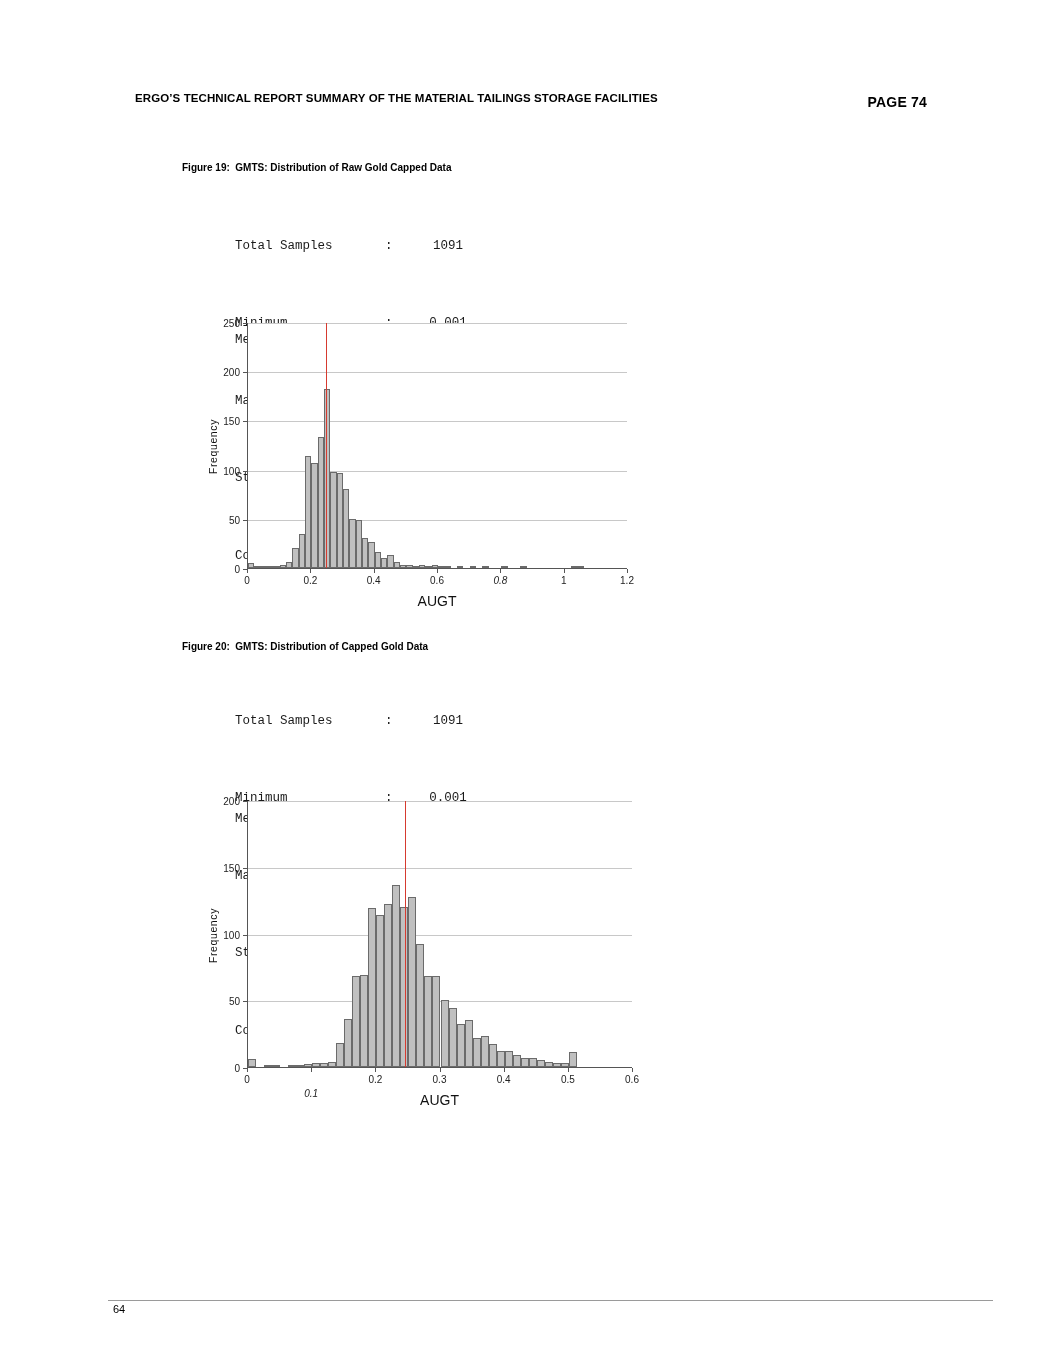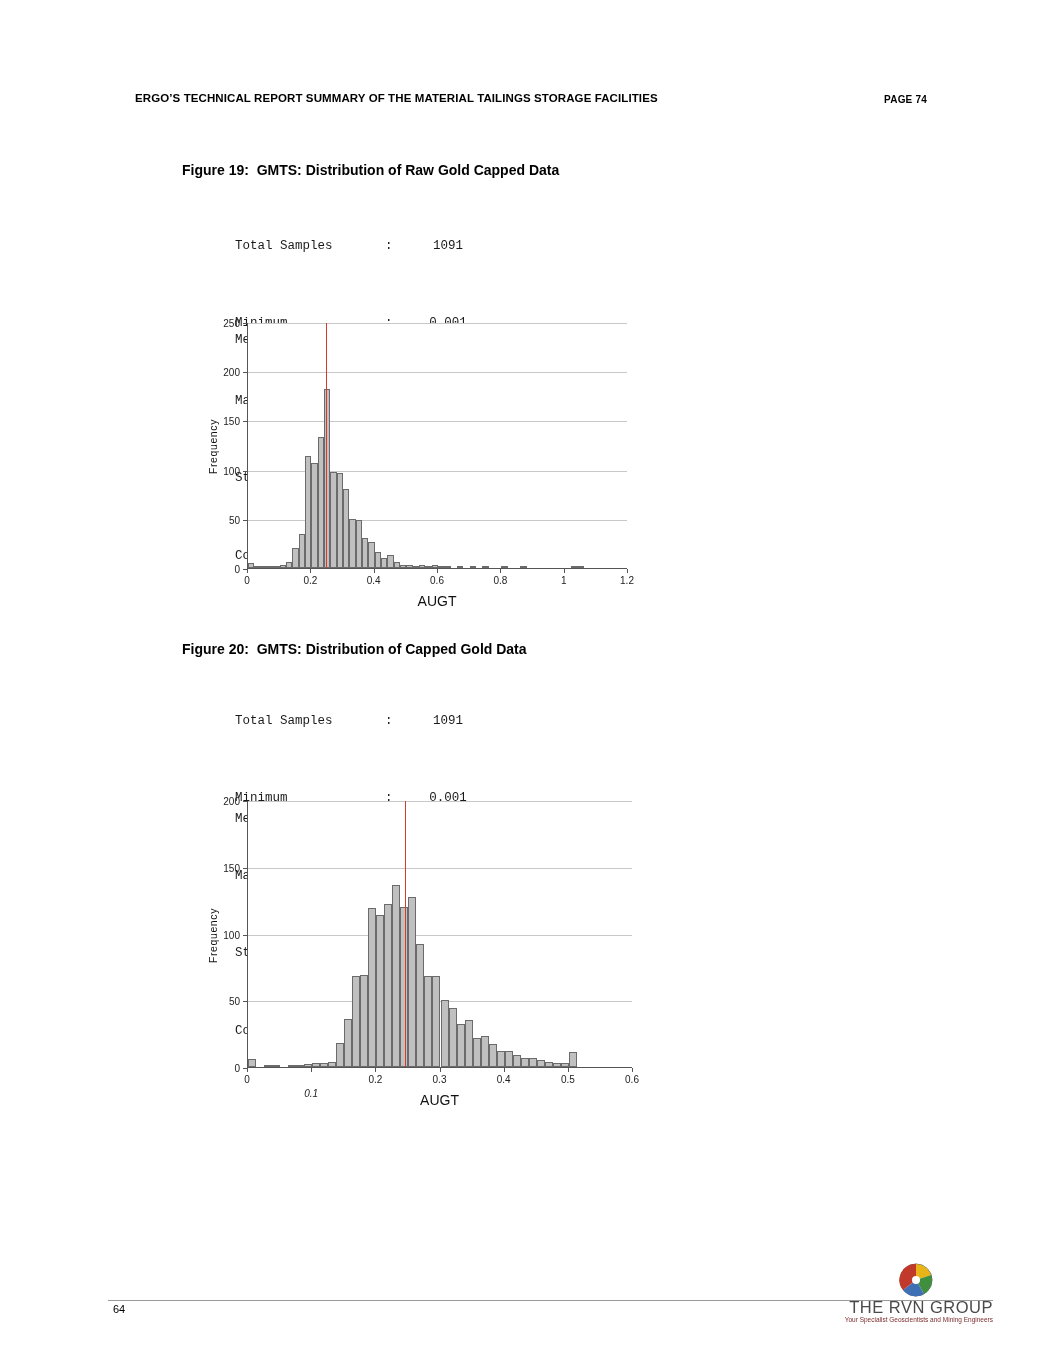--- a/index.html
+++ b/index.html
@@ -34,28 +34,28 @@
     color: #000;
     position: absolute;
     left: 0;
     top: 2px;
     white-space: nowrap;
   }
   .doc-header .page-label {
     position: absolute;
     right: 48px;
     top: 4px;
-    font-size: 10px;
+    font-size: 14px;
     font-weight: 700;
     letter-spacing: .2px;
   }
   
   .figure-caption {
     position: absolute;
-    font-size: 14px;
+    font-size: 10px;
     font-weight: 700;
     color: #000;
     white-space: pre;
   }
   .stats {
     position: absolute;
     font-family: "Liberation Mono", monospace;
     font-size: 12.5px;
     line-height: 15.5px;
     color: #1a1a1a;
@@ -288,21 +288,21 @@
       <div class="ytick-label" style="right: 395px; top: 8px;">250</div>
       <div class="xtick-mark" style="left: 52px; top: 254px;"></div>
       <div class="xtick-label" style="left: 52px; top: 260px;">0</div>
       <div class="xtick-mark" style="left: 115.333px; top: 254px;"></div>
       <div class="xtick-label" style="left: 115.333px; top: 260px;">0.2</div>
       <div class="xtick-mark" style="left: 178.667px; top: 254px;"></div>
       <div class="xtick-label" style="left: 178.667px; top: 260px;">0.4</div>
       <div class="xtick-mark" style="left: 242px; top: 254px;"></div>
       <div class="xtick-label" style="left: 242px; top: 260px;">0.6</div>
       <div class="xtick-mark" style="left: 305.333px; top: 254px;"></div>
-      <div class="xtick-label" style="left: 305.333px; top: 260px;">0.8</div>
+      <div class="xtick-label" style="left: 305.333px; top: 260px; font-style: italic;">0.8</div>
       <div class="xtick-mark" style="left: 368.667px; top: 254px;"></div>
       <div class="xtick-label" style="left: 368.667px; top: 260px;">1</div>
       <div class="xtick-mark" style="left: 432px; top: 254px;"></div>
       <div class="xtick-label" style="left: 432px; top: 260px;">1.2</div>
       <div class="axis-title-x" style="left: 52px; width: 380px; top: 278px;">AUGT</div>
       <div class="axis-title-y" style="left: 12px; top: 159px;">Frequency</div>
     </div>
 
   <div class="figure-caption" style="left:182px; top:641px;">Figure 20:  GMTS: Distribution of Capped Gold Data</div>
 
@@ -400,28 +400,14 @@
       <div class="xtick-mark" style="left: 372.833px; top: 275px;"></div>
       <div class="xtick-label" style="left: 372.833px; top: 281px;">0.5</div>
       <div class="xtick-mark" style="left: 437px; top: 275px;"></div>
       <div class="xtick-label" style="left: 437px; top: 281px;">0.6</div>
       <div class="axis-title-x" style="left: 52px; width: 385px; top: 299px;">AUGT</div>
       <div class="axis-title-y" style="left: 12px; top: 169.5px;">Frequency</div>
     </div>
 
   <div class="footer-rule"></div>
   <div class="footer-page">64</div>
-  <div class="logo-wrap">
-    <div class="logo-mark">
-      <svg width="38" height="36" viewBox="0 0 38 36" aria-hidden="true">
-        <circle cx="19" cy="18" r="16" fill="#ffffff" stroke="#555" stroke-width="1"></circle>
-        <path d="M19 18 L19 2 A16 16 0 0 1 34 13 Z" fill="#e8b417"></path>
-        <path d="M19 18 L34 13 A16 16 0 0 1 27 32 Z" fill="#3f8f3f"></path>
-        <path d="M19 18 L27 32 A16 16 0 0 1 6 28 Z" fill="#3f6fb5"></path>
-        <path d="M19 18 L6 28 A16 16 0 0 1 19 2 Z" fill="#c0392b"></path>
-        <circle cx="19" cy="18" r="4" fill="#ffffff"></circle>
-      </svg>
-    </div>
-    <div class="logo-text">THE RVN GROUP</div>
-    <div class="logo-sub">Your Specialist Geoscientists and Mining Engineers</div>
-  </div>
 
 </div>
 
 </body></html>

